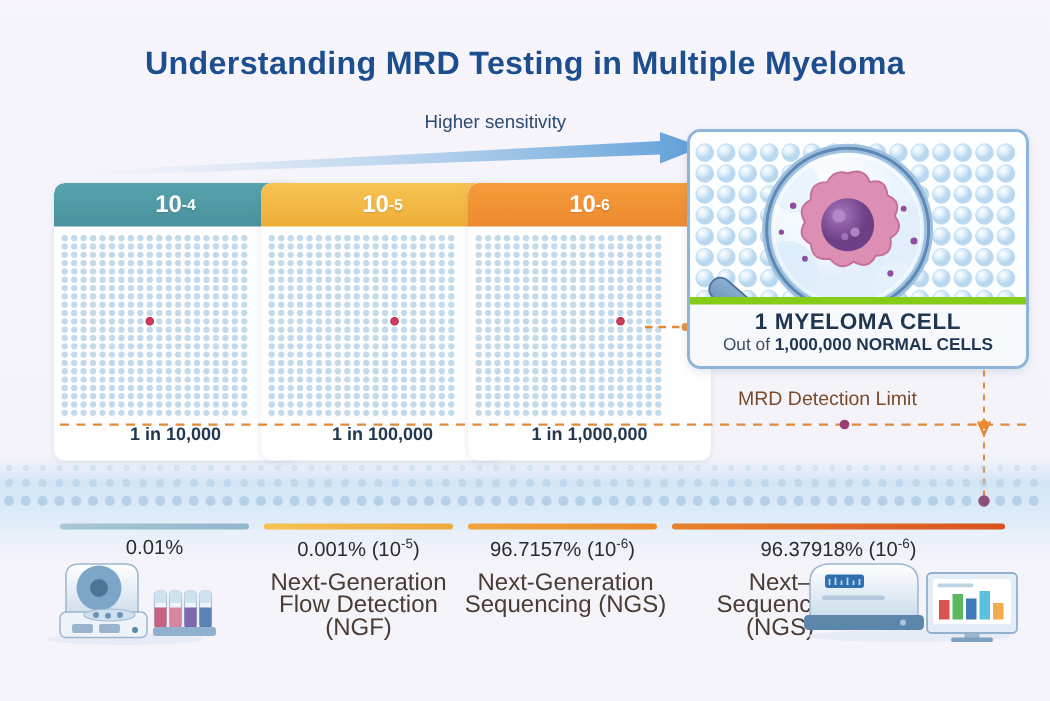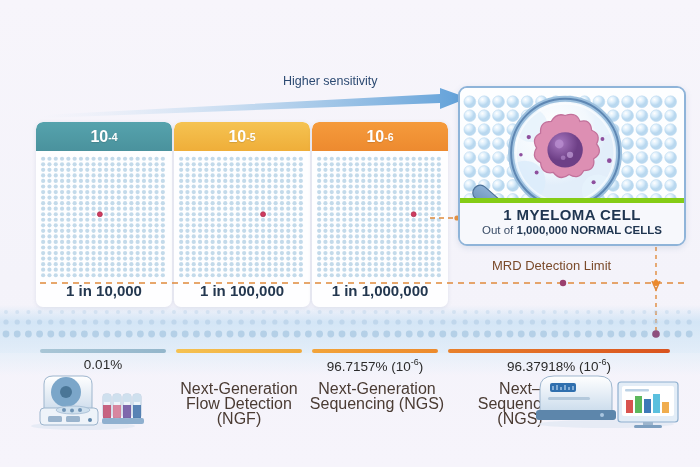--- a/index.html
+++ b/index.html
@@ -57,21 +57,21 @@
   .sens-arrow {
     position: absolute;
     left: 40px; top: 88px;
     width: 430px; height: 30px;
   }
 
   
   .card {
     position: absolute;
     top: 122px;
-    width: 136px;
+    width: 162px;
     height: 185px;
     background: #fefeff;
     border-radius: 7px;
     box-shadow: 0 1px 4px rgba(80,100,140,.13);
     overflow: hidden;
   }
   .card.c0 { left: 36px; }
   .card.c1 { left: 174px; }
   .card.c2 { left: 312px; }
 
@@ -90,21 +90,21 @@
 
   .grid-wrap {
     position: relative;
     height: 128px;
     padding: 5px 4px 0 4px;
   }
   .dotgrid { display: block; }
 
   .card-foot {
     text-align: center;
-    font-size: 15px;
+    font-size: 12px;
     font-weight: bold;
     color: #23374f;
     padding-top: 3px;
   }
 
   
   .mag-panel {
     position: absolute;
     left: 458px; top: 86px;
     width: 228px; height: 160px;
@@ -187,20 +187,21 @@
   .equip-right { position: absolute; left: 534px; top: 366px; }
 </style>
 </head>
 <body>
 
 <div id="stage">
 
   <div class="lower-band"></div>
   <div class="lower-band-2"></div>
 
+  <div class="title">Understanding MRD Testing in Multiple Myeloma</div>
 
   <svg class="sens-arrow" viewBox="0 0 430 30">
     <defs>
       <linearGradient id="arrGrad" x1="0" y1="0" x2="1" y2="0">
         <stop offset="0%" stop-color="#dbe8f6" stop-opacity="0"></stop>
         <stop offset="45%" stop-color="#bcd6ee" stop-opacity=".8"></stop>
         <stop offset="100%" stop-color="#5f9fd8"></stop>
       </linearGradient>
     </defs>
     <path d="M2 27 L400 6 L400 0 L428 10 L400 21 L400 15 L2 30 Z" fill="url(#arrGrad)"></path>
@@ -1967,20 +1968,21 @@
         <circle cx="656" cy="28" r="3.8" fill="#8e4f7e"></circle>
       </g>
   </svg>
 
   <div class="bar b0"></div>
   <div class="bar b1"></div>
   <div class="bar b2"></div>
   <div class="bar b3"></div>
 
   <div class="pct p0">0.01%</div>
+  <div class="pct p1"><span>0.001%</span> (10<sup>-5</sup>)</div>
   <div class="pct p2"><span>96.7157%</span> (10<sup>-6</sup>)</div>
   <div class="pct p3"><span>96.37918%</span> (10<sup>-6</sup>)</div>
 
   <div class="method m1">
     <div>Next-Generation</div>
     <div>Flow Detection (NGF)</div>
   </div>
   <div class="method m2">
     <div>Next-Generation</div>
     <div>Sequencing (NGS)</div>

